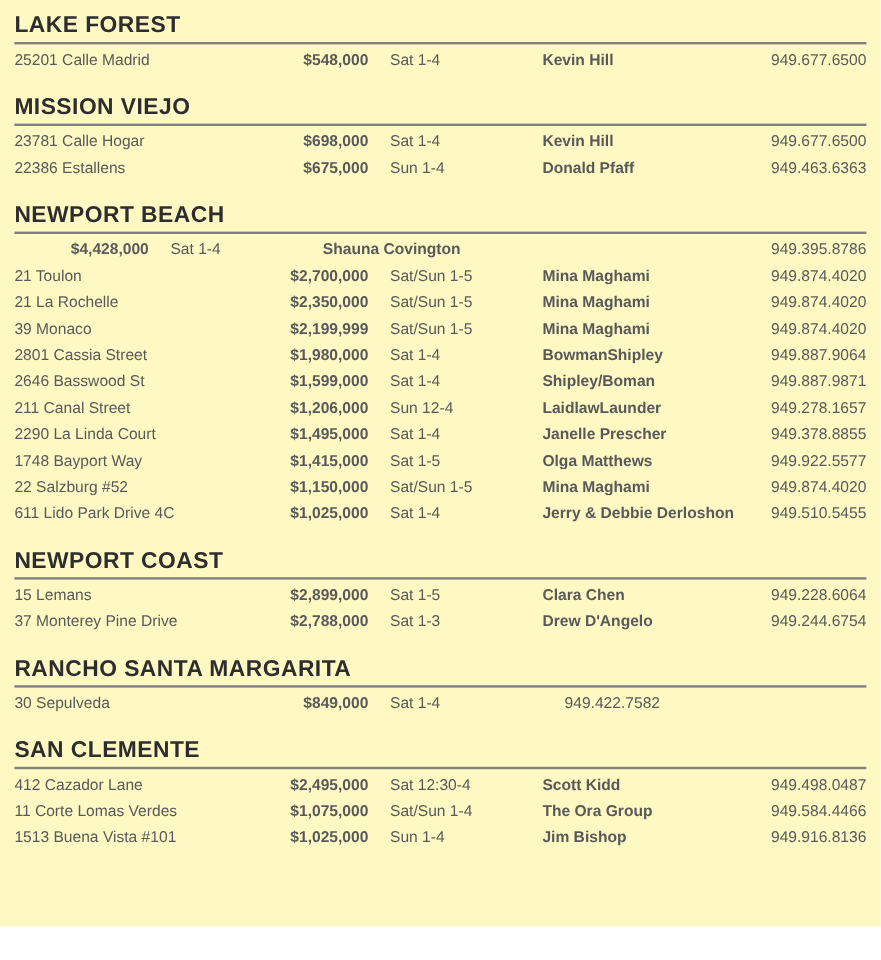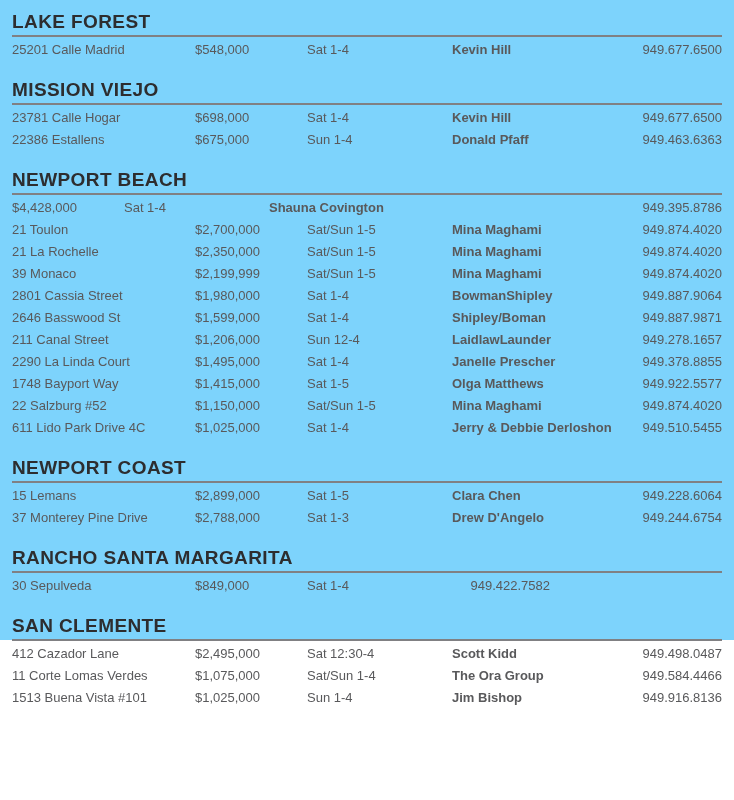--- a/index.html
+++ b/index.html
@@ -10,23 +10,23 @@
   body {
     width: 734px;
     height: 800px;
     overflow: hidden;
     font-family: "Liberation Sans", "DejaVu Sans", sans-serif;
     -webkit-font-smoothing: antialiased;
   }
   .page {
     box-sizing: border-box;
     width: 734px;
-    height: 640px;
+    height: 772px;
     padding: 12px 12px 0 12px;
-    background: #7dd3fc;
+    background: #fef9c3;
   }
   .section {
     margin-bottom: 20px;
   }
   .section-title {
     margin: 0;
     font-size: 19px;
     line-height: 20px;
     font-weight: bold;
     letter-spacing: 0.4px;
@@ -47,24 +47,27 @@
     font-size: 13px;
     color: #59595b;
     white-space: nowrap;
   }
   .col-address {
     width: 183px;
     overflow: hidden;
   }
   .col-price {
     width: 112px;
+    text-align: right;
+    font-weight: bold;
   }
   .col-time {
     width: 145px;
     box-sizing: border-box;
+    padding-left: 18px;
   }
   .col-agent {
     flex: 1;
     overflow: hidden;
     font-weight: bold;
   }
   .col-phone {
     width: 98px;
     text-align: right;
   }

